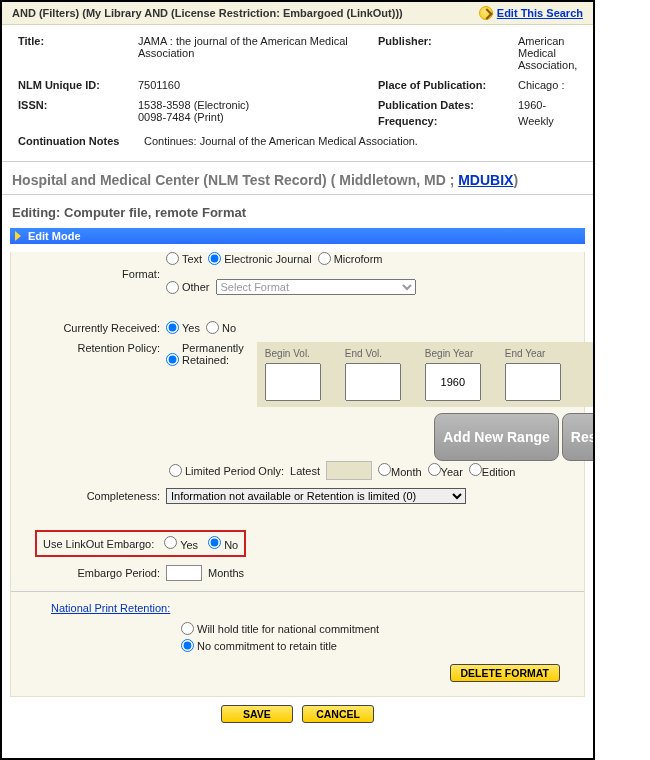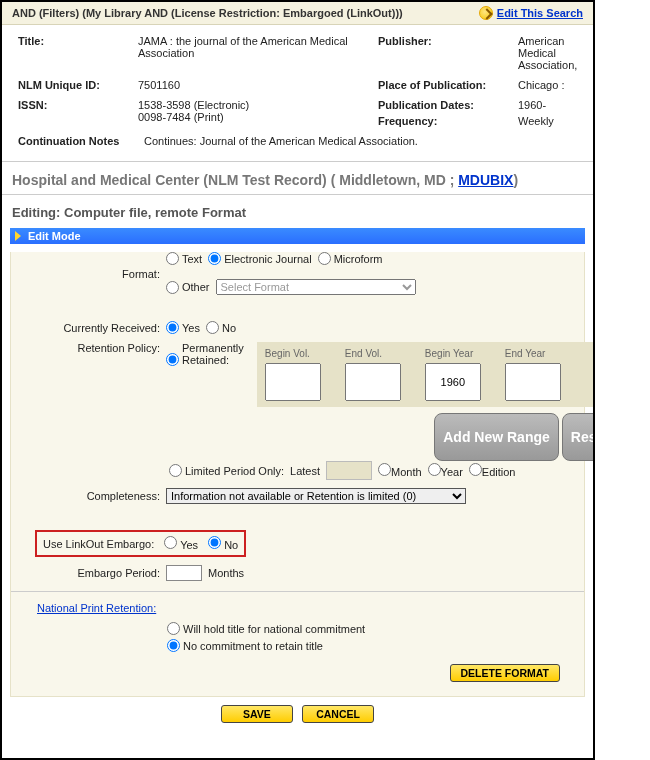--- a/index.html
+++ b/index.html
@@ -225,21 +225,21 @@
     <div class="frow">
       <div class="flabel">Embargo Period:</div>
       <div class="finput" style="display:flex;align-items:center;gap:6px;">
         <input type="text" class="months-in" style="">
         <span>Months</span>
       </div>
     </div>
 
     <hr class="div">
 
-    <div style="margin-left:6px;">
+    <div style="margin-left:20px;">
       <div><a class="npr-link">National Print Retention:</a></div>
       <div class="radio-row" style="margin:8px 0 4px 130px;">
         <label>
             <input type="radio" name="npr" style="">
             <span>Will hold title for national commitment</span>
           </label>
       </div>
       <div class="radio-row" style="margin:4px 0 8px 130px;">
         <label>
             <input type="radio" name="npr" checked="" style="">

